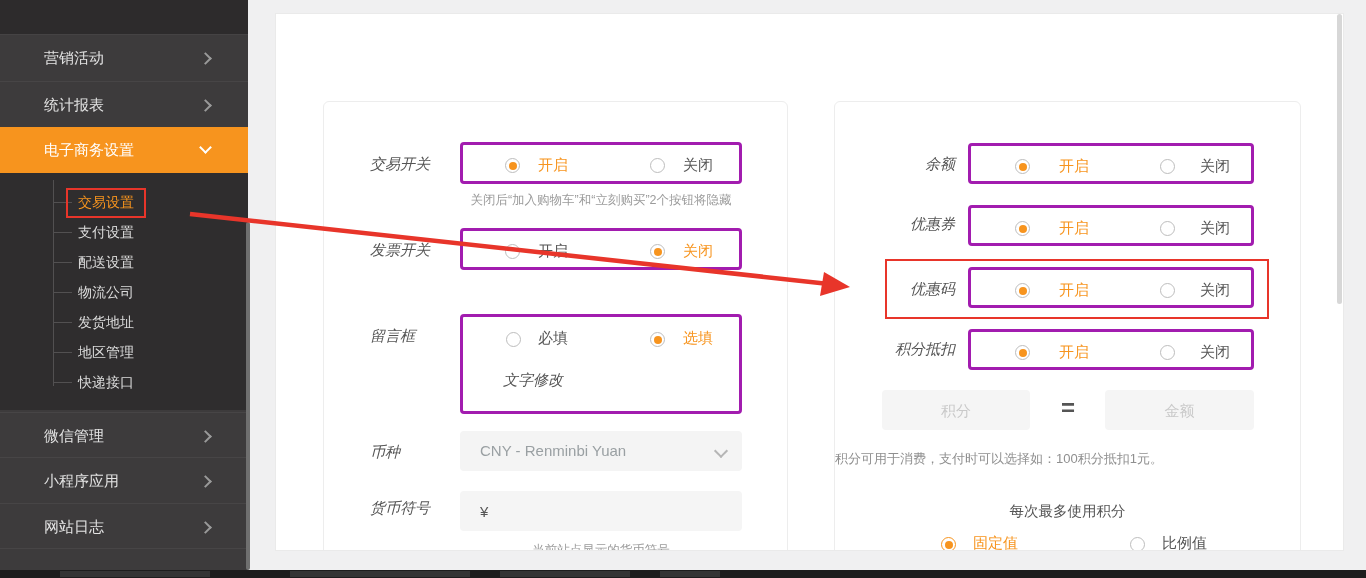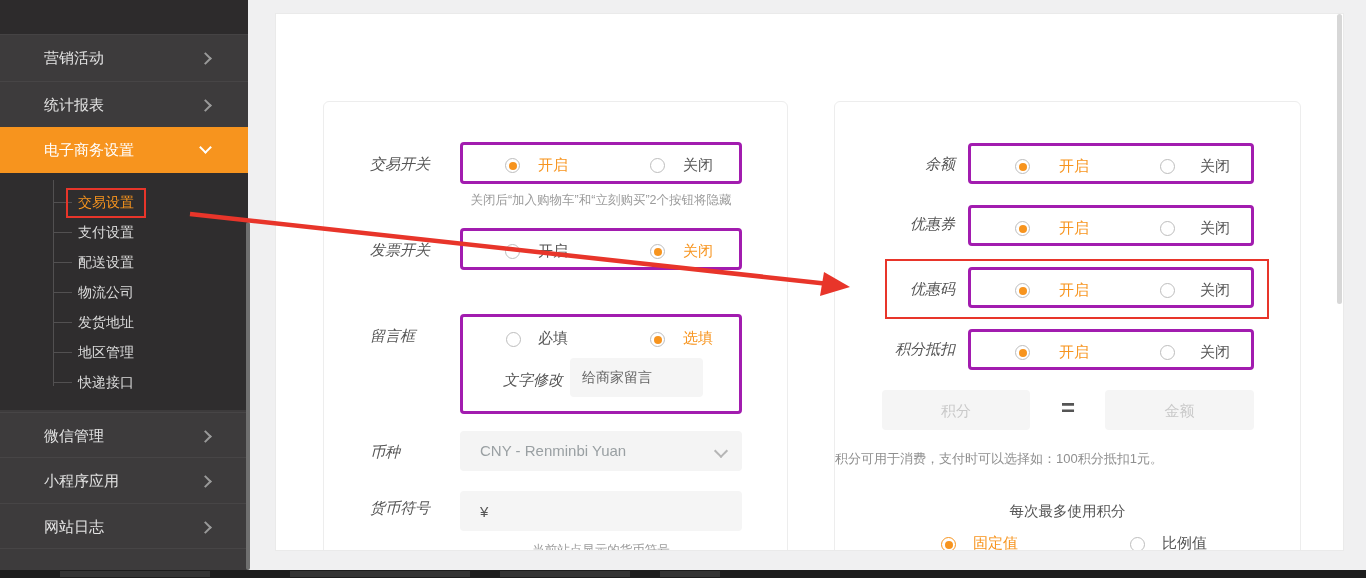--- a/index.html
+++ b/index.html
@@ -128,21 +128,20 @@
       <span class="rlabel on" style="left:220px;top:11px">关闭</span>
     </div>
 
     <div class="flabel" style="left:46px;top:225px">留言框</div>
     <div class="rbox" style="left:136px;top:212px;width:282px;height:100px">
       <span class="radio" style="left:43px;top:15px"></span>
       <span class="rlabel" style="left:75px;top:12px">必填</span>
       <span class="radio sel" style="left:187px;top:15px"></span>
       <span class="rlabel on" style="left:220px;top:12px">选填</span>
       <div class="flabel" style="left:40px;top:54px">文字修改</div>
-      <input class="ginput" style="left: 107px; top: 41px; width: 133px; height: 39px;" value="给商家留言">
     </div>
 
     <div class="flabel" style="left:46px;top:341px">币种</div>
     <div class="gselect" style="left:136px;top:329px;width:282px;height:40px">
       <span>CNY - Renminbi Yuan</span>
       <span class="sel-chev"></span>
     </div>
 
     <div class="flabel" style="left:46px;top:397px">货币符号</div>
     <input class="ginput" style="left: 136px; top: 389px; width: 282px; height: 40px; font-size: 15px; color: rgb(85, 85, 85); padding-left: 20px;" value="¥">

